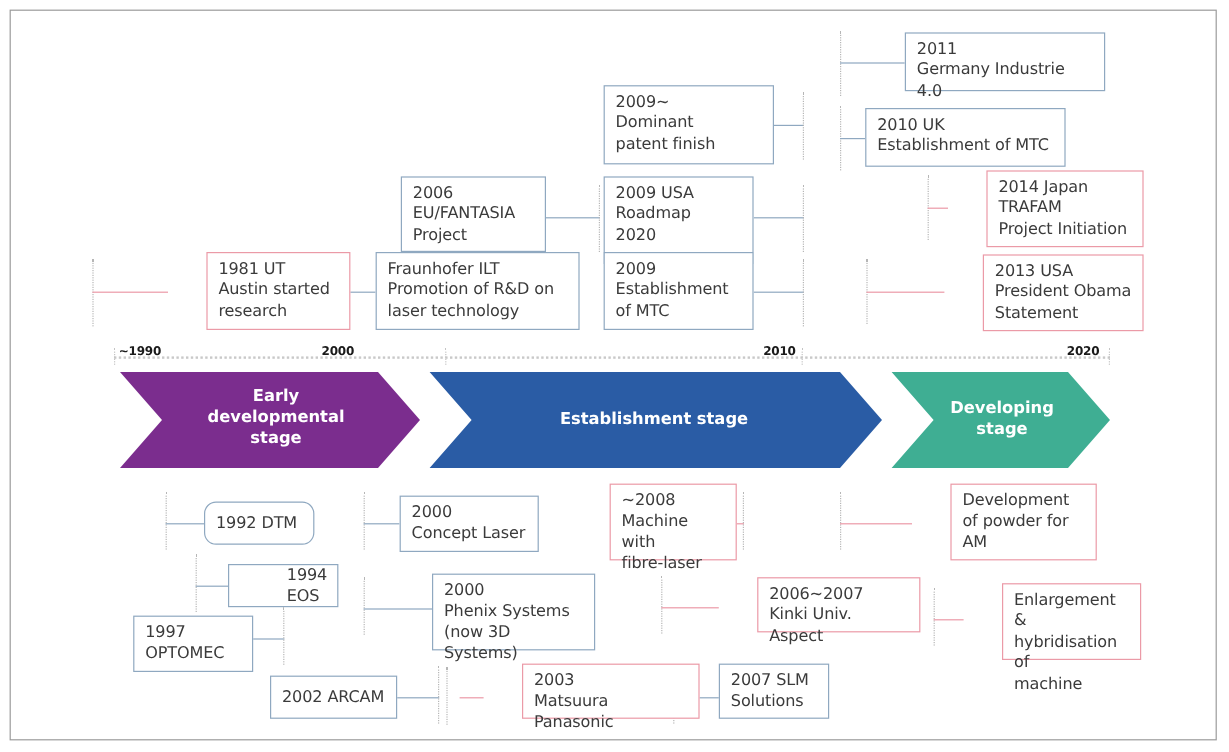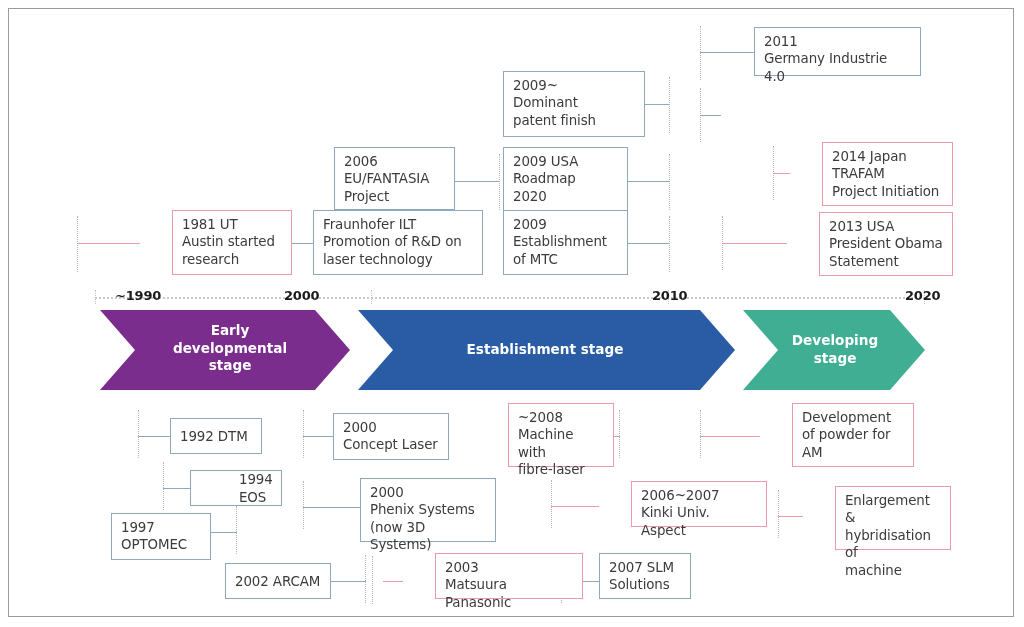--- a/index.html
+++ b/index.html
@@ -31,22 +31,22 @@
   .vdot{
     position:absolute;width:0;
     border-left:1px dotted #b6b6b6;
   }
 
   
   .axisdot{
     position:absolute;height:0;border-top:2px dotted #c9c9c9;
   }
   .yearlab{
-    position:absolute;font-size:13px;font-weight:bold;color:#1a1a1a;
-    font-family:"DejaVu Sans", sans-serif;letter-spacing:-0.2px;margin-left:16px;
+    position:absolute;font-size:10px;font-weight:bold;color:#1a1a1a;
+    font-family:"DejaVu Sans", sans-serif;letter-spacing:-0.2px;
   }
   .axistick{position:absolute;width:0;border-left:1px dotted #c4c4c4;}
 
   
   .chev{position:absolute;}
   .chevlabel{
     position:absolute;color:#ffffff;font-weight:bold;text-align:center;
     font-size:13.6px;line-height:17.5px;white-space:pre-line;
     font-family:"DejaVu Sans", sans-serif;
   }
@@ -107,20 +107,22 @@
 Roadmap
 2020</div>
 
   <div class="box" style="left:503px; top:210px; width:125px; height:65px;">2009
 Establishment
 of MTC</div>
 
   <div class="box" style="left:754px; top:27px; width:167px; height:49px;">2011
 Germany Industrie 4.0</div>
 
+  <div class="box" style="left:721px; top:90px; width:167px; height:49px;">2010 UK
+Establishment of MTC</div>
 
   <div class="box red" style="left:790px; top:142px; width:131px; height:64px;">2014 Japan
 TRAFAM
 Project Initiation</div>
 
   <div class="box red" style="left:787px; top:212px; width:134px; height:64px;">2013 USA
 President Obama
 Statement</div>
 
   <div class="axisdot" style="left:95px; top:297px; width:830px;"></div>
@@ -180,21 +182,21 @@
 
   <div class="vdot" style="left:561px; top:555px; height:48px;"></div>
   <div class="hline" style="left:561px; top:581px; width:41px;"></div>
 
   <div class="vdot" style="left:700px; top:410px; height:48px;"></div>
   <div class="hline red" style="left:700px; top:436px; width:60px;"></div>
 
   <div class="vdot" style="left:778px; top:490px; height:48px;"></div>
   <div class="hline red" style="left:778px; top:516px; width:25px;"></div>
 
-  <div class="box center" style="left:170px; top:418px; width:92px; height:36px;">1992 DTM</div>
+  <div class="box center" style="left:170px; top:418px; width:92px; height:36px;border-radius:10px;">1992 DTM</div>
 
   <div class="box center" style="left:190px; top:470px; width:92px; height:36px;padding-left:48px;">1994 EOS</div>
 
   <div class="box" style="left:111px; top:513px; width:100px; height:47px;">1997
 OPTOMEC</div>
 
   <div class="box center" style="left:225px; top:563px; width:106px; height:36px;">2002 ARCAM</div>
 
   <div class="box" style="left:333px; top:413px; width:116px; height:47px;">2000
 Concept Laser</div>

